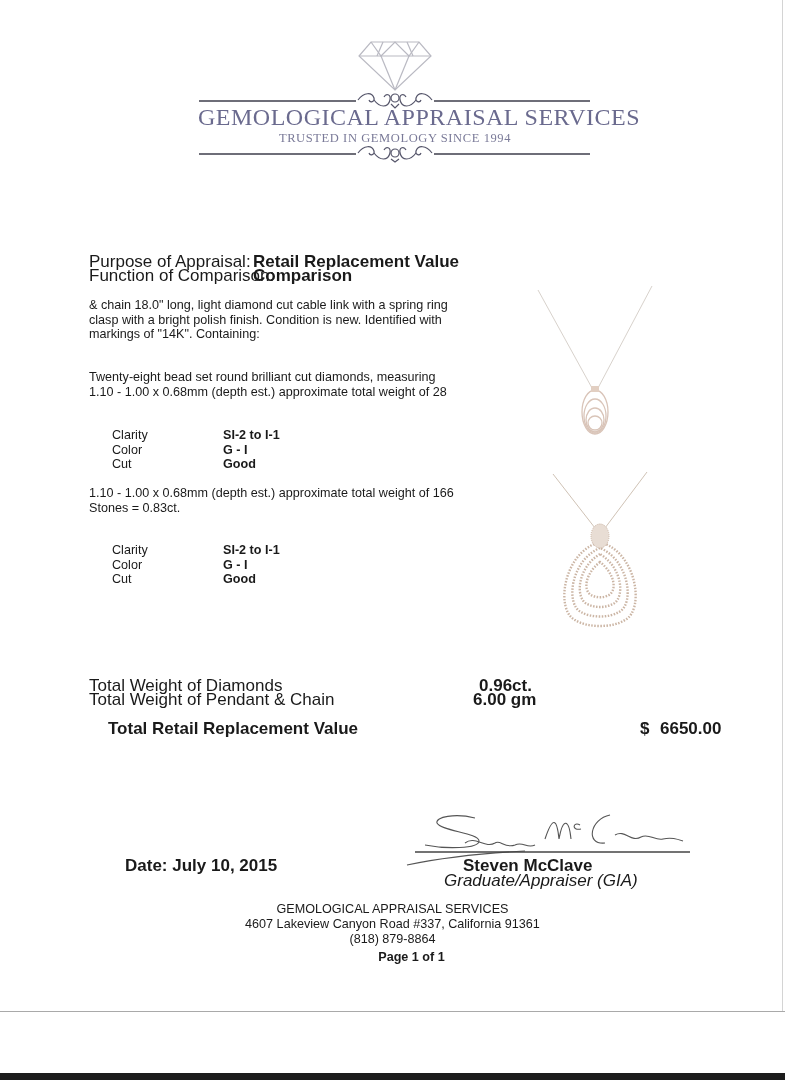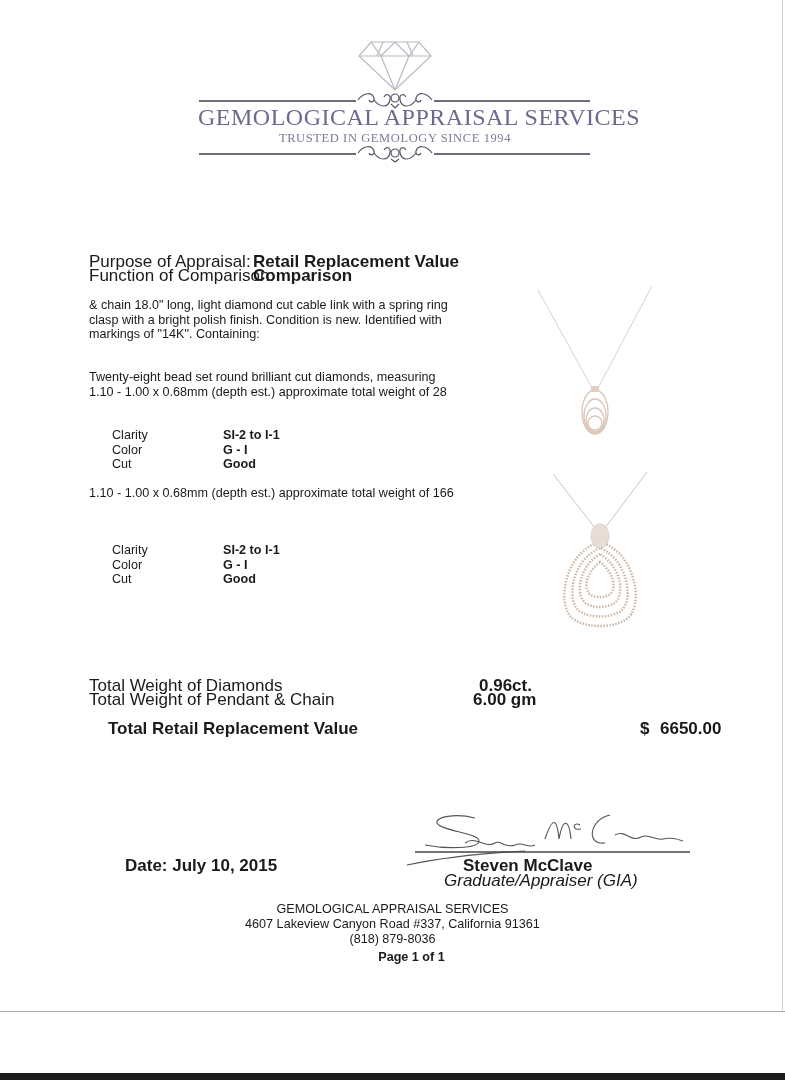--- a/index.html
+++ b/index.html
@@ -91,20 +91,21 @@
     <span class="b">G - I</span>
   </div>
   <div class="grade-row">
     <span class="grade-label">Cut</span>
     <span class="b">Good</span>
   </div>
 </div>
 
 <div class="abs para" style="left:89px;top:486px;width:440px;">
   <div>1.10 - 1.00 x 0.68mm (depth est.) approximate total weight of 166</div>
+  <div>Stones = 0.83ct.</div>
 </div>
 <div class="abs" style="left:112px;top:543px;">
   <div class="grade-row">
     <span class="grade-label">Clarity</span>
     <span class="b">SI-2 to I-1</span>
   </div>
   <div class="grade-row">
     <span class="grade-label">Color</span>
     <span class="b">G - I</span>
   </div>
@@ -161,18 +162,18 @@
     <path d="M210,30 C220,24 226,38 236,32 C244,28 250,36 258,34 C266,32 272,34 278,36"></path>
   </g>
   <line x1="10" y1="47" x2="285" y2="47" stroke="#444" stroke-width="1.3"></line>
 </svg>
 <div class="abs txt b" style="left:106px;top:859px;">Date: July 10, 2015</div>
 <div class="abs txt b" style="left:444px;top:859px;">Steven McClave</div>
 <div class="abs txt" style="left:444px;top:874px;font-style:italic;">Graduate/Appraiser (GIA)</div>
 
 <div class="abs footer" style="top:902px;">GEMOLOGICAL APPRAISAL SERVICES</div>
 <div class="abs footer" style="top:917px;">4607 Lakeview Canyon Road #337, California 91361</div>
-<div class="abs footer" style="top:932px;">(818) 879-8036</div>
+<div class="abs footer" style="top:932px;">(818) 879-8864</div>
 <div class="abs footer b" style="top:950px;">Page 1 of 1</div>
 
 <div class="abs page-edge"></div>
 <div class="abs page-edge-r"></div>
 <div class="abs bottom-band"></div>
 
 </body></html>

